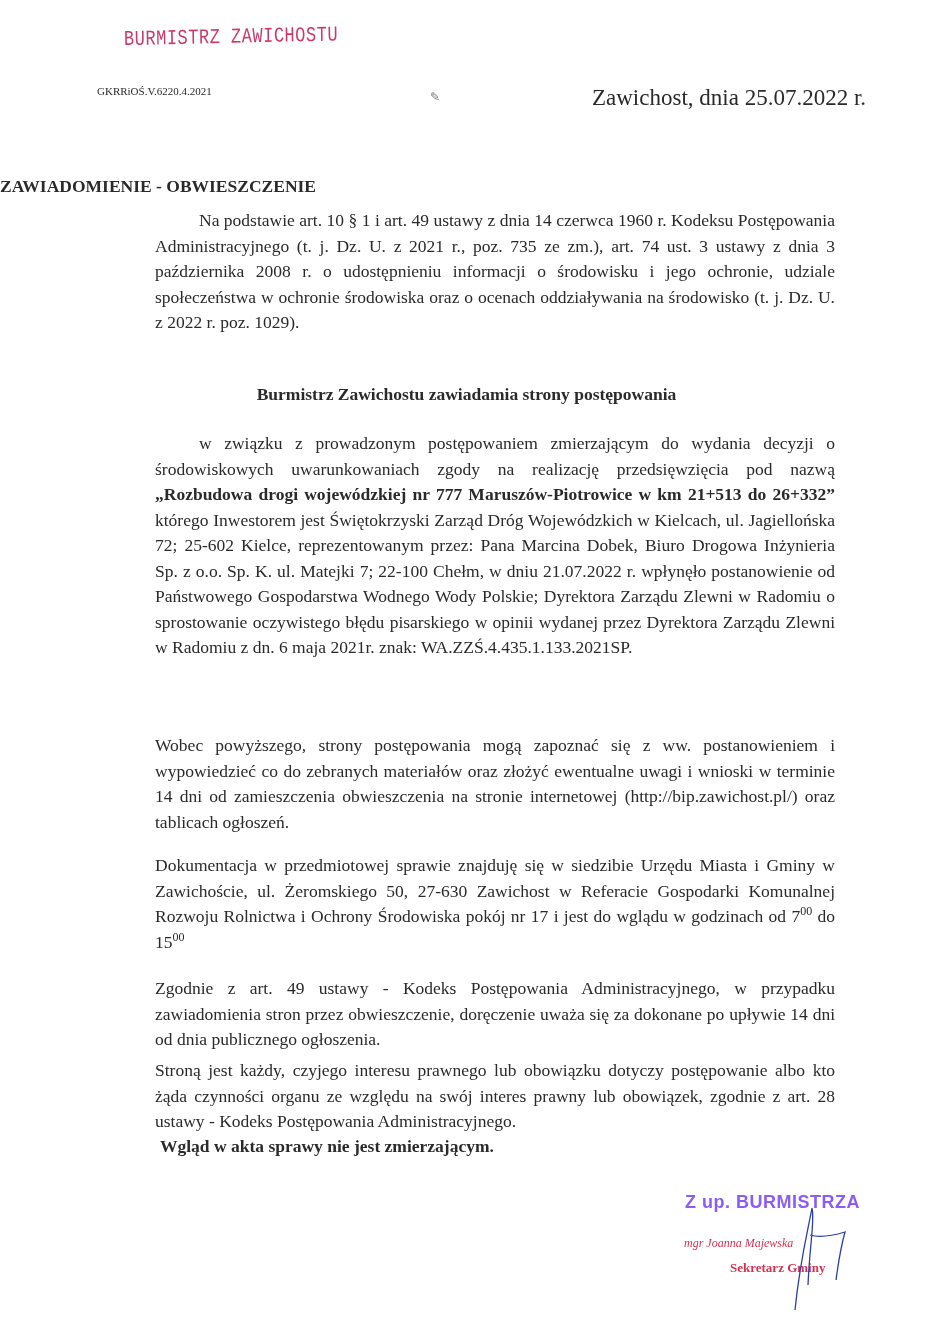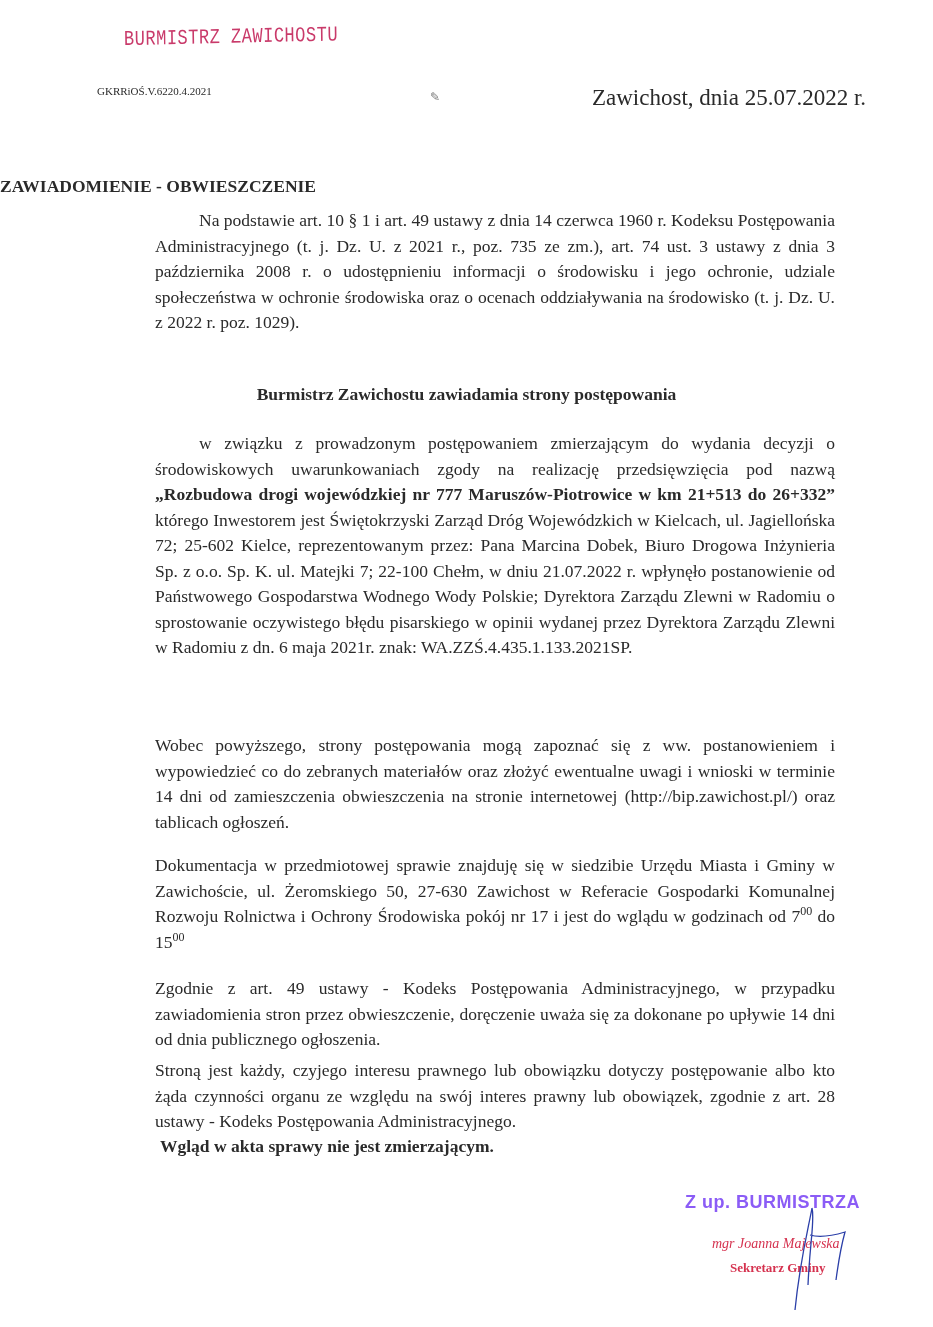--- a/index.html
+++ b/index.html
@@ -31,22 +31,22 @@
     .bold { font-weight: bold; }
     sup { font-size: 12px; vertical-align: super; line-height: 0; }
     .sig {
       position: absolute; left: 640px; top: 1180px; width: 293px; height: 147px;
     }
     .sig-head {
       position: absolute; left: 45px; top: 12px; font-family: "Liberation Sans", sans-serif;
       font-weight: bold; font-size: 18px; color: #8b5cf6; letter-spacing: 0.5px;
     }
     .sig-name {
-      position: absolute; left: 72px; top: 56px; font-family: "Liberation Serif", serif;
-      font-style: italic; font-size: 14px; color: #d5324f;
+      position: absolute; left: 44px; top: 56px; font-family: "Liberation Serif", serif;
+      font-style: italic; font-size: 12px; color: #d5324f;
     }
     .sig-role {
       position: absolute; left: 90px; top: 80px; font-family: Liberation Serif, serif;
       font-weight: bold; font-size: 13px; color: #d5324f;
     }
     .sig svg { position: absolute; left: 0; top: 0; }
   </style>
 </head>
 <body>
 

